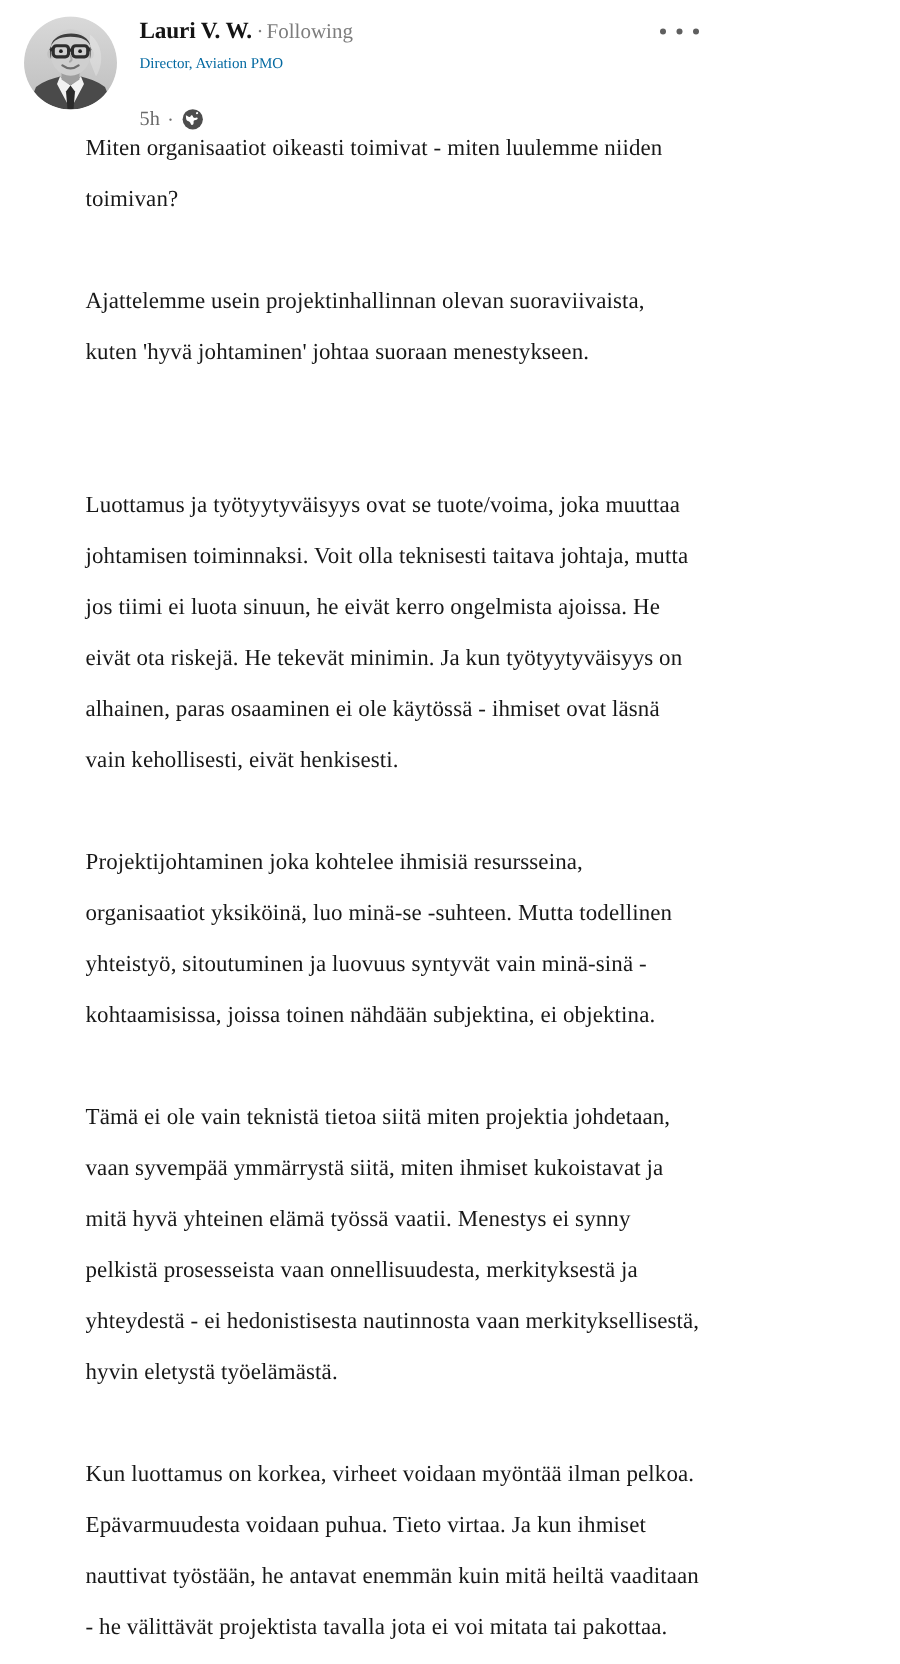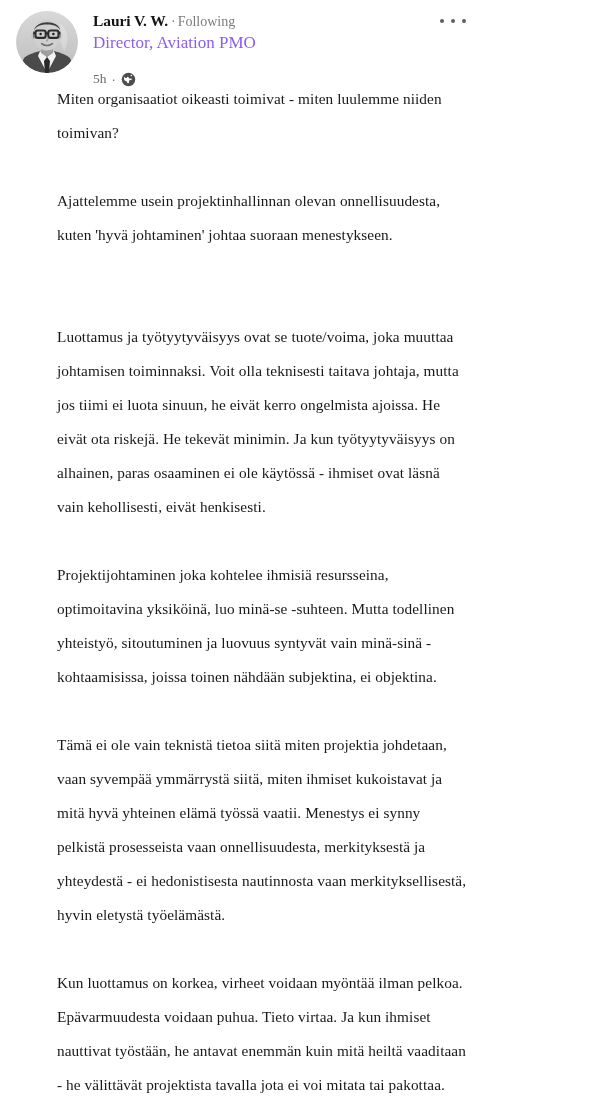--- a/index.html
+++ b/index.html
@@ -69,22 +69,22 @@
     font-size: 14px;
     padding: 0 2px 0 3px;
   }
   .following-label {
     color: #7d7d7d;
     font-weight: 400;
     font-size: 14px;
   }
 
   .headline {
-    font-size: 17px;
-    color: #8b5cf6;
+    font-size: 10px;
+    color: #0369a1;
     line-height: 20px;
     margin-top: 1px;
     white-space: nowrap;
     overflow: hidden;
   }
 
   .meta-line {
     font-size: 13.5px;
     color: #6b6b6b;
     line-height: 18px;
@@ -237,26 +237,26 @@
       <span></span>
       <span></span>
       <span></span>
     </div>
 
   </div>
 
   <div class="post-body">
     <p class="para">Miten organisaatiot oikeasti toimivat - miten luulemme niiden toimivan?</p>
     <div class="para-gap"></div>
-    <p class="para">Ajattelemme usein projektinhallinnan olevan onnellisuudesta, kuten 'hyvä johtaminen' johtaa suoraan menestykseen.</p>
+    <p class="para">Ajattelemme usein projektinhallinnan olevan suoraviivaista, kuten 'hyvä johtaminen' johtaa suoraan menestykseen.</p>
     <div class="para-gap"></div>
     <div class="para-gap"></div>
     <p class="para">Luottamus ja työtyytyväisyys ovat se tuote/voima, joka muuttaa johtamisen toiminnaksi. Voit olla teknisesti taitava johtaja, mutta jos tiimi ei luota sinuun, he eivät kerro ongelmista ajoissa. He eivät ota riskejä. He tekevät minimin. Ja kun työtyytyväisyys on alhainen, paras osaaminen ei ole käytössä - ihmiset ovat läsnä vain kehollisesti, eivät henkisesti.</p>
     <div class="para-gap"></div>
-    <p class="para">Projektijohtaminen joka kohtelee ihmisiä resursseina, optimoitavina yksiköinä, luo minä-se -suhteen. Mutta todellinen yhteistyö, sitoutuminen ja luovuus syntyvät vain minä-sinä -kohtaamisissa, joissa toinen nähdään subjektina, ei objektina.</p>
+    <p class="para">Projektijohtaminen joka kohtelee ihmisiä resursseina, organisaatiot yksiköinä, luo minä-se -suhteen. Mutta todellinen yhteistyö, sitoutuminen ja luovuus syntyvät vain minä-sinä -kohtaamisissa, joissa toinen nähdään subjektina, ei objektina.</p>
     <div class="para-gap"></div>
     <p class="para">Tämä ei ole vain teknistä tietoa siitä miten projektia johdetaan, vaan syvempää ymmärrystä siitä, miten ihmiset kukoistavat ja mitä hyvä yhteinen elämä työssä vaatii. Menestys ei synny pelkistä prosesseista vaan onnellisuudesta, merkityksestä ja yhteydestä - ei hedonistisesta nautinnosta vaan merkityksellisestä, hyvin eletystä työelämästä.</p>
     <div class="para-gap"></div>
     <p class="para">Kun luottamus on korkea, virheet voidaan myöntää ilman pelkoa. Epävarmuudesta voidaan puhua. Tieto virtaa. Ja kun ihmiset nauttivat työstään, he antavat enemmän kuin mitä heiltä vaaditaan - he välittävät projektista tavalla jota ei voi mitata tai pakottaa.</p>
     <div class="para-gap"></div>
     <p class="truncated-line">Ja kun ihmiset</p>
   </div>
 
 </div>
 

